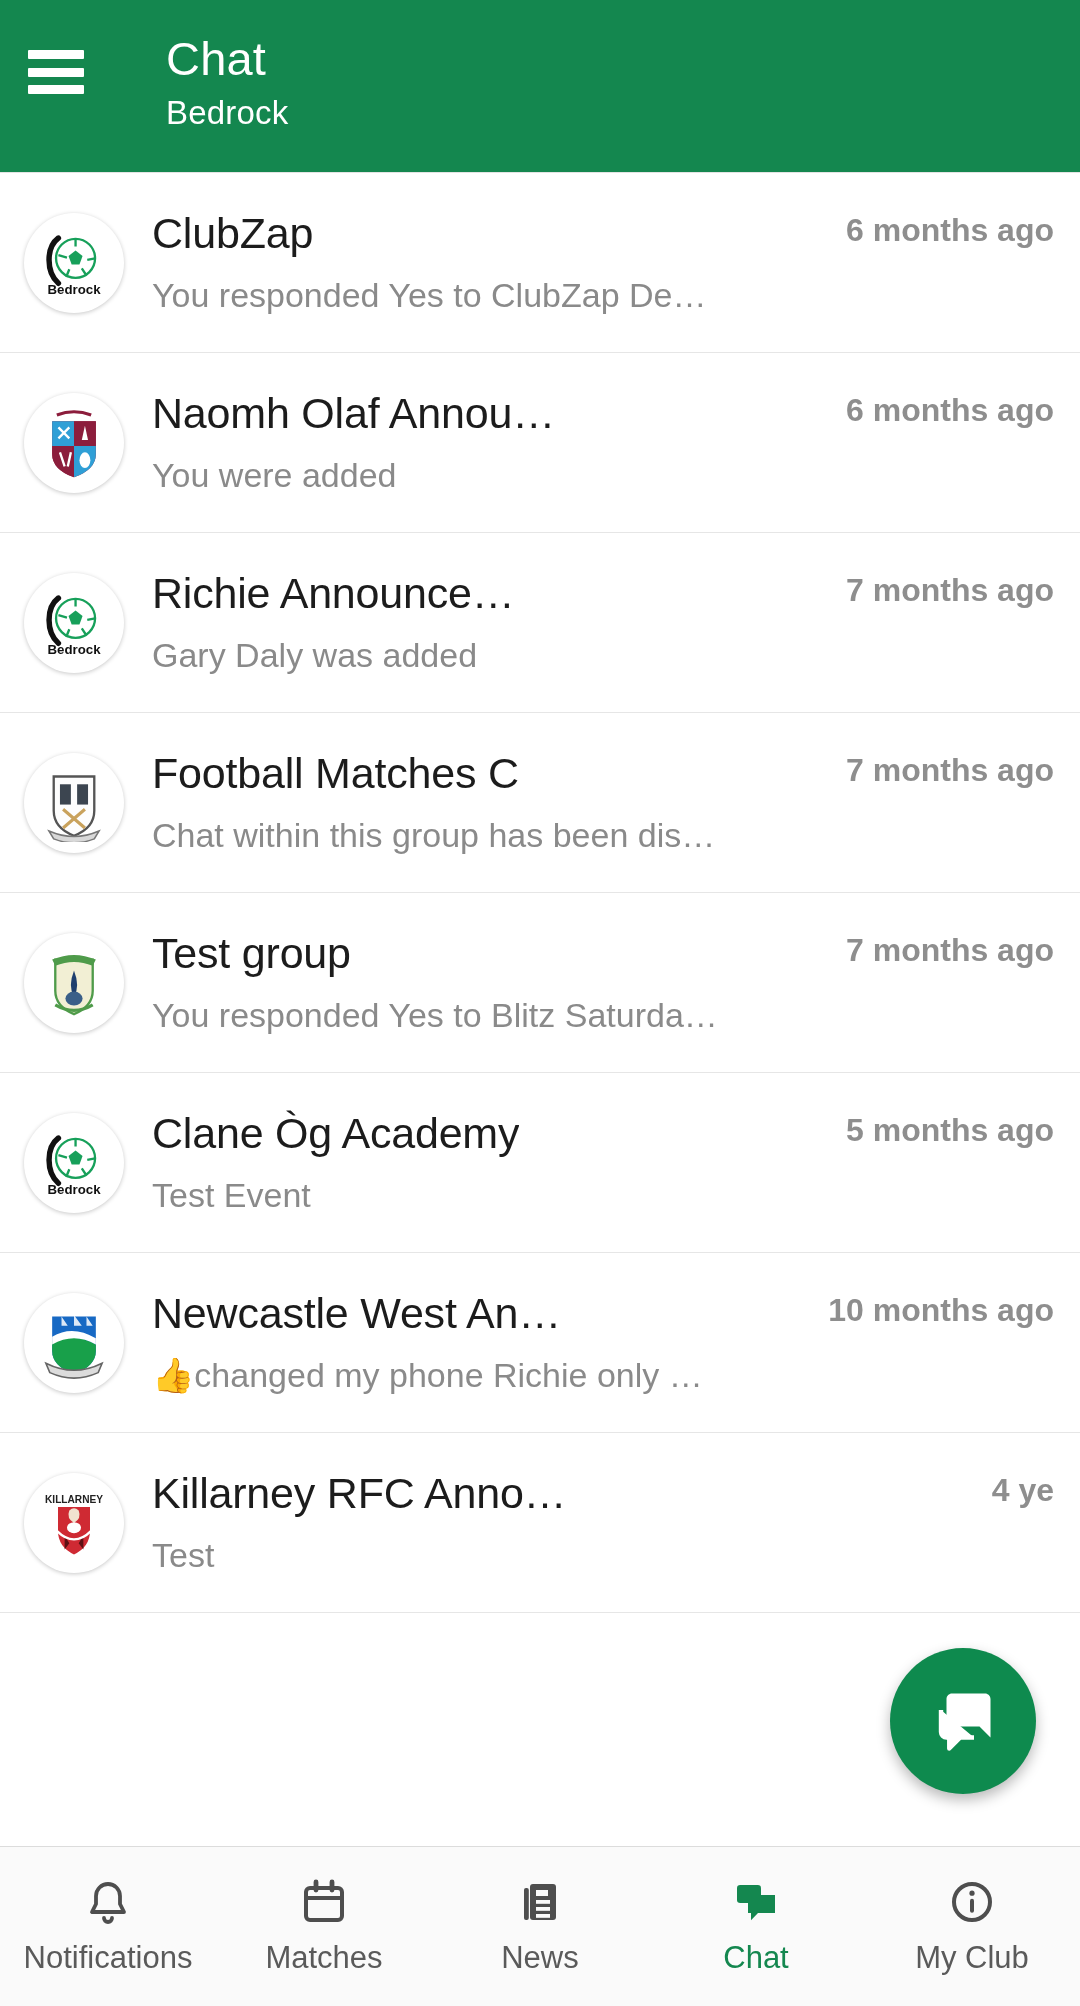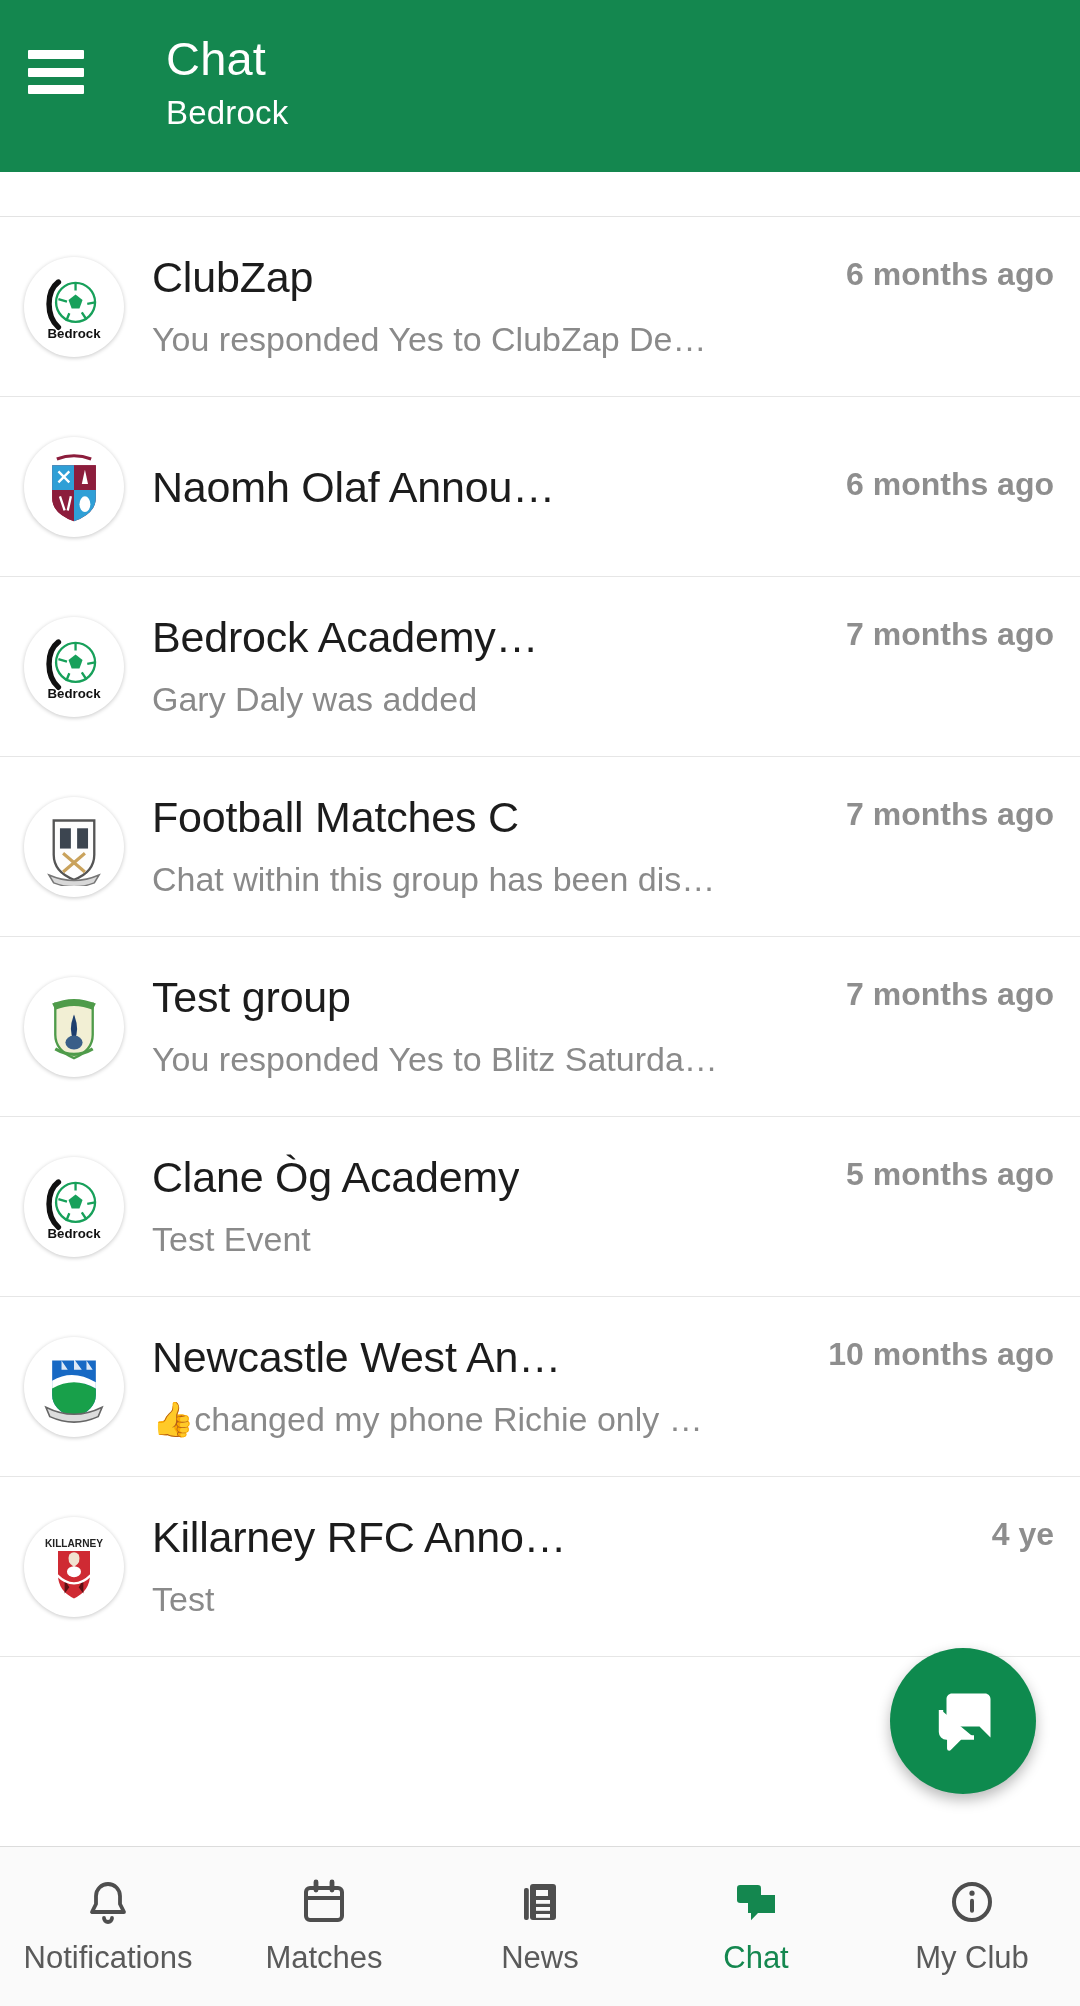--- a/index.html
+++ b/index.html
@@ -2,21 +2,21 @@
 <html><head>
 <meta charset="utf-8">
 <style>
   * { box-sizing: border-box; margin: 0; padding: 0; }
   html, body {
     width: 1080px; height: 2006px;
     background: #ffffff;
     font-family: "Liberation Sans", sans-serif;
     overflow: hidden;
   }
-  .app { position: relative; width: 1080px; height: 2006px; background:#fff; display:flex; flex-direction:column;gap:44px; }
+  .app { position: relative; width: 1080px; height: 2006px; background:#fff; display:flex; flex-direction:column; }
 
   
   .header {
     background: #14874F;
     height: 172px;
     flex: 0 0 172px;
     display: flex;
     align-items: flex-start;
     padding-top: 22px;
     position: relative;
@@ -166,36 +166,37 @@
       <path d="M32 62 l6 18 M46 62 l-4 18" stroke="#fff" stroke-width="3"></path>
       <ellipse cx="64" cy="72" rx="7" ry="10" fill="#fff"></ellipse>
       <path d="M28 14 q22 -8 44 0" stroke="#8c1d3c" stroke-width="4" fill="none"></path>
     </svg>
     </div>
     <div class="row-body">
       <div class="row-line1">
         <div class="row-title">Naomh Olaf Annou…</div>
         <div class="row-time">6 months ago</div>
       </div>
+      <div class="row-sub">You were added</div>
     </div>
       </div>
       <div class="row">
     <div class="avatar">
 
     <svg viewBox="0 0 100 100">
       <path d="M30 18 C14 30 14 62 30 76" stroke="#111" stroke-width="7" fill="none" stroke-linecap="round"></path>
       <circle cx="52" cy="44" r="25" fill="#fff" stroke="#17a05a" stroke-width="3"></circle>
       <polygon points="52,34 61,41 57,52 47,52 43,41" fill="#17a05a"></polygon>
       <path d="M52 19 L52 29 M77 44 L67 46 M40 68 L44 58 M66 66 L60 57 M30 40 L41 43" stroke="#17a05a" stroke-width="3" fill="none"></path>
       <text x="50" y="90" font-size="17" font-weight="bold" text-anchor="middle" fill="#111" font-family="Liberation Sans, sans-serif">Bedrock</text>
     </svg>
     </div>
     <div class="row-body">
       <div class="row-line1">
-        <div class="row-title">Bedrock Academy…</div>
+        <div class="row-title">Richie Announce…</div>
         <div class="row-time">7 months ago</div>
       </div>
       <div class="row-sub">Gary Daly was added</div>
     </div>
       </div>
       <div class="row">
     <div class="avatar">
 
     <svg viewBox="0 0 100 100">
       <path d="M24 16 h52 v44 q0 22 -26 32 q-26 -10 -26 -32 z" fill="#fdfdfd" stroke="#555" stroke-width="3"></path>

